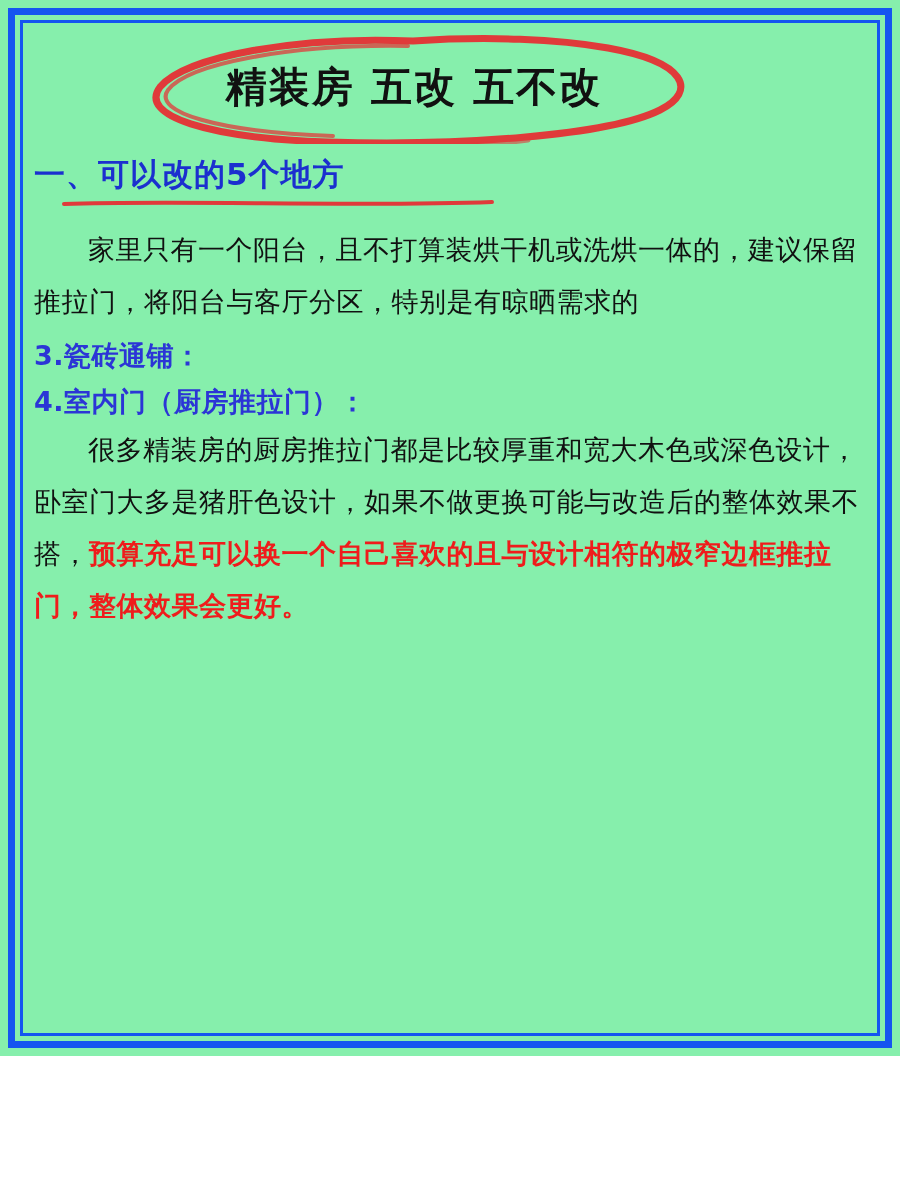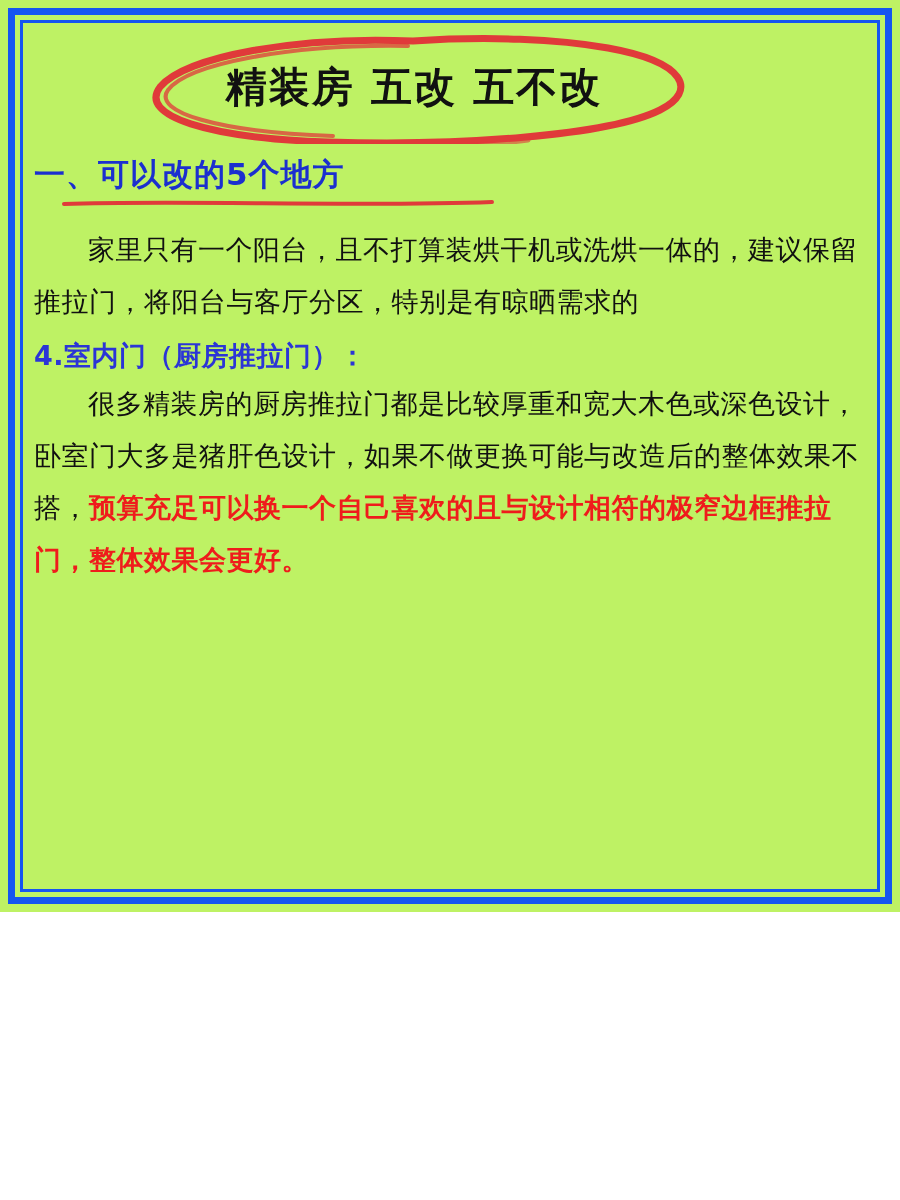--- a/index.html
+++ b/index.html
@@ -9,23 +9,23 @@
   body {
     width: 900px;
     height: 1200px;
     background: #ffffff;
     font-family: "Liberation Sans", "DejaVu Sans", sans-serif;
     overflow: hidden;
   }
   .page {
     position: relative;
     width: 900px;
-    height: 912px;
+    height: 1056px;
     box-sizing: border-box;
-    background: #bef264;
+    background: #86efac;
   }
   
   .frame-outer {
     position: absolute;
     left: 8px;
     top: 8px;
     right: 8px;
     bottom: 8px;
     border: 7px solid #1555f0;
     box-sizing: border-box;
@@ -131,20 +131,21 @@
     </div>
 
     <svg class="underline-red" viewBox="0 0 720 10">
       <path d="M2 6 C120 2 300 9 430 4" fill="none" stroke="#e03a3a" stroke-width="4" stroke-linecap="round"></path>
     </svg>
 
     <div class="section-heading">一、可以改的5个地方</div>
 
     <p class="para">家里只有一个阳台，且不打算装烘干机或洗烘一体的，建议保留推拉门，将阳台与客厅分区，特别是有晾晒需求的</p>
 
+    <div class="sub-heading">3.瓷砖通铺：</div>
 
 
     <div class="sub-heading">4.室内门（厨房推拉门）：</div>
 
     <p class="para"><span>很多精装房的厨房推拉门都是比较厚重和宽大木色或深色设计，卧室门大多是猪肝色设计，如果不做更换可能与改造后的整体效果不搭，</span><span class="hl-red">预算充足可以换一个自己喜欢的且与设计相符的极窄边框推拉门，整体效果会更好。</span></p>
 
   </div>
 </div>
 
 </body></html>

